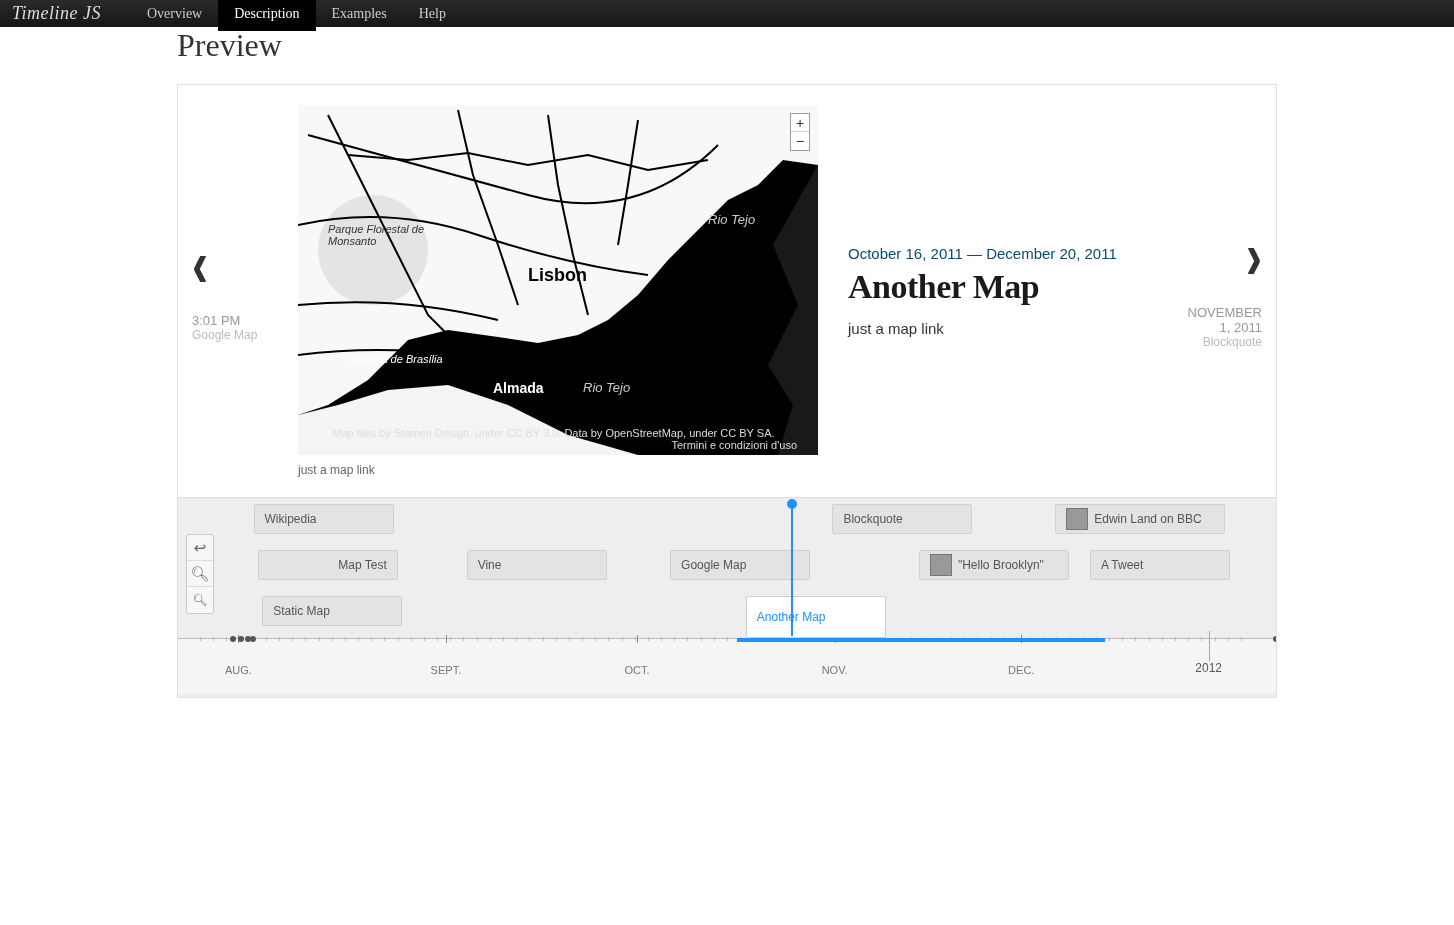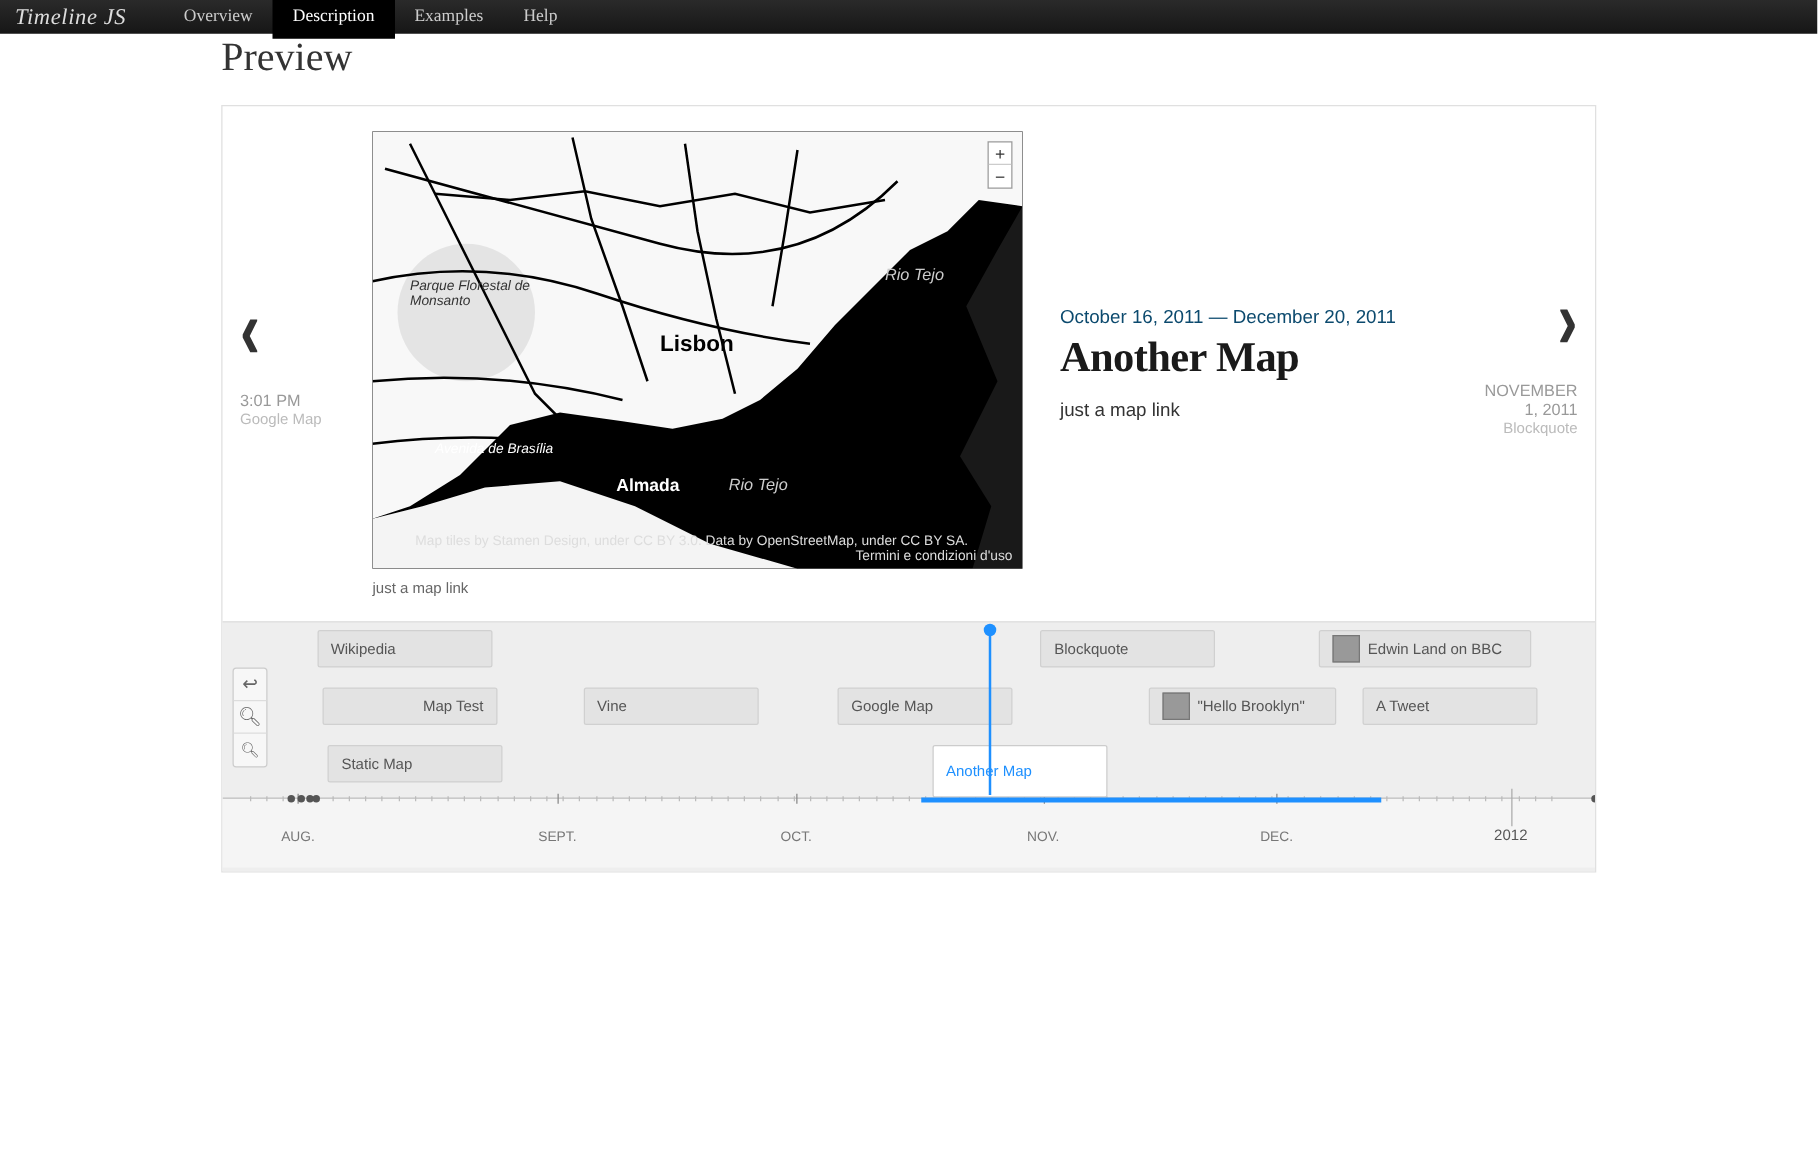--- a/index.html
+++ b/index.html
@@ -124,21 +124,21 @@
           <div class="map-label-light" style="left:285px; top:275px;">Rio Tejo</div>
           <div class="map-label-light" style="left:30px; top:118px; color:#333; font-size:11px; width:100px; line-height:1.1;">Parque Florestal de Monsanto</div>
           <div class="map-label-light" style="left:50px; top:248px; color:#fff; font-size:11px;">Avenida de Brasília</div>
           <div class="map-zoom">
             <div>+</div>
             <div>−</div>
           </div>
           <div class="map-credit">
             <span>Map tiles by Stamen Design, under CC BY 3.0. Data by OpenStreetMap, under CC BY SA.</span>
             &nbsp;&nbsp;
-            <span style="float:right; padding-right:8px;">Termini e condizioni d'uso</span>
+            <span style="float:right; padding-right:21px;">Termini e condizioni d'uso</span>
           </div>
         </div>
         <div class="caption">just a map link</div>
       </div>
 
       <div class="text-col">
         <div class="date-range">October 16, 2011 — December 20, 2011</div>
         <div class="slide-title">Another Map</div>
         <div class="slide-desc">just a map link</div>
       </div>

